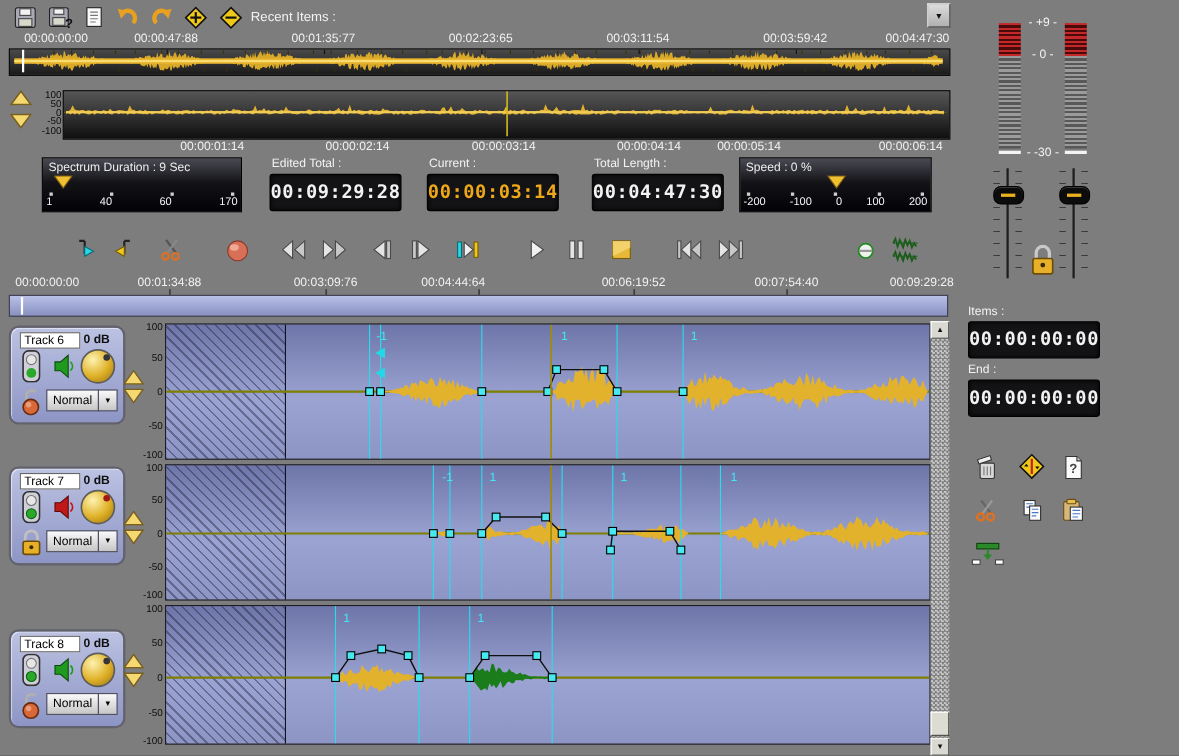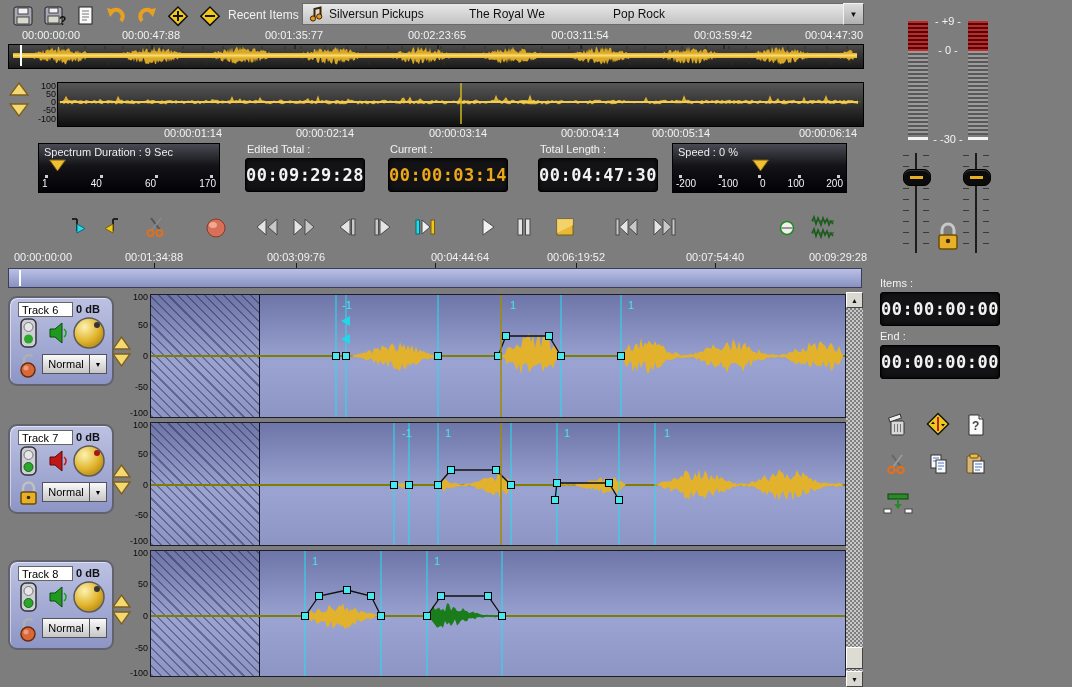--- a/index.html
+++ b/index.html
@@ -115,32 +115,20 @@
     </span>
   <span class="tbico abs" style="left:199px;top:5px">
     <svg width="22" height="22">
         <rect x="4.6" y="4.6" width="13" height="13" transform="rotate(45 11 11)" fill="#f0c818" stroke="#111" stroke-width="1.5"></rect>
         <rect x="6" y="10" width="10" height="2" fill="#111"></rect>
       </svg>
     </span>
 
   <span class="lab abs" style="left:228px;top:8px;font-size:12px">Recent Items :</span>
 
-  <div class="recentbar abs" style="left:302px;top:3px;width:540px">
-    <span class="abs" style="left:5px;top:1px">
-      <svg width="18" height="18">
-          <path d="M6.5,13.5 V4 l6,-1.5 V11" fill="none" stroke="#3a2404" stroke-width="2"></path>
-          <circle cx="5" cy="13.5" r="2.6" fill="#e8961e" stroke="#3a2404"></circle>
-          <circle cx="11.2" cy="11.5" r="2.6" fill="#e8961e" stroke="#3a2404"></circle>
-        </svg>
-      </span>
-    <span class="abs" style="left:26px;top:3px">Silversun Pickups</span>
-    <span class="abs" style="left:166px;top:3px">The Royal We</span>
-    <span class="abs" style="left:310px;top:3px">Pop Rock</span>
-  </div>
   <div class="ddbtn abs" style="left:843px;top:3px">▼</div>
 
   <span class="rul abs" style="left:51px;top:29px">00:00:00:00</span>
   <span class="rul abs" style="left:151px;top:29px">00:00:47:88</span>
   <span class="rul abs" style="left:294px;top:29px">00:01:35:77</span>
   <span class="rul abs" style="left:437px;top:29px">00:02:23:65</span>
   <span class="rul abs" style="left:580px;top:29px">00:03:11:54</span>
   <span class="rul abs" style="left:723px;top:29px">00:03:59:42</span>
   <span class="rul abs" style="left:834px;top:29px">00:04:47:30</span>
 
@@ -414,21 +402,21 @@
         <path d="M2,7 l2,-4 2,7 2,-6 3,7 2,-7 2,5 2,-4 2,6 2,-4 2,3" fill="none" stroke="#1a5c1a" stroke-width="1.6"></path>
         <line x1="2" y1="7" x2="26" y2="7" stroke="#1a5c1a" stroke-dasharray="2,2"></line>
         <path d="M2,19 l2,-4 2,7 2,-6 3,7 2,-7 2,5 2,-4 2,6 2,-4 2,3" fill="none" stroke="#1a5c1a" stroke-width="1.6"></path>
         <line x1="2" y1="19" x2="26" y2="19" stroke="#1a5c1a" stroke-dasharray="2,2"></line>
       </svg>
     </span>
 
   <span class="rul abs" style="left:43px;top:251px">00:00:00:00</span>
   <span class="rul abs" style="left:154px;top:251px">00:01:34:88</span>
   <span class="rul abs" style="left:296px;top:251px">00:03:09:76</span>
-  <span class="rul abs" style="left:460px;top:251px">00:04:44:64</span>
+  <span class="rul abs" style="left:412px;top:251px">00:04:44:64</span>
   <span class="rul abs" style="left:576px;top:251px">00:06:19:52</span>
   <span class="rul abs" style="left:715px;top:251px">00:07:54:40</span>
   <span class="rul abs" style="left:838px;top:251px">00:09:29:28</span>
   <div class="tick abs" style="left:154px;top:263px"></div>
     <div class="tick abs" style="left:296px;top:263px"></div>
   <div class="tick abs" style="left:435px;top:263px"></div>
     <div class="tick abs" style="left:576px;top:263px"></div>
   <div class="tick abs" style="left:715px;top:263px"></div>
 
   <div class="hscroll abs" style="left:8px;top:268px;width:854px;height:20px">
@@ -607,21 +595,21 @@
         <rect x="341.5" y="43.5" width="7" height="7" fill="#48e8f0" stroke="#000"></rect>
         <rect x="356.5" y="58.5" width="7" height="7" fill="#48e8f0" stroke="#000"></rect>
         <rect x="402.5" y="56.5" width="7" height="7" fill="#48e8f0" stroke="#000"></rect>
         <rect x="454.5" y="56.5" width="7" height="7" fill="#48e8f0" stroke="#000"></rect>
         <rect x="464.5" y="73.5" width="7" height="7" fill="#48e8f0" stroke="#000"></rect>
         <rect x="400.5" y="73.5" width="7" height="7" fill="#48e8f0" stroke="#000"></rect>
         <line x1="350" y1="0" x2="350" y2="122" stroke="#a08c00" stroke-width="1.5"></line>
       </svg>
   </div>
 
-  <div class="thead abs" style="left:8px;top:560px;width:102px;height:86px">
+  <div class="thead abs" style="left:8px;top:572px;width:102px;height:86px">
     <input class="tname abs" style="left: 8px; top: 4px;" value="Track 8">
     <span class="gain abs" style="left:66px;top:5px">0 dB</span>
     <span class="abs" style="left:10px;top:20px">
       <svg width="17" height="30">
           <rect x="1" y="1" width="15" height="28" rx="5" fill="#cfcfda" stroke="#333" stroke-width="1.5"></rect>
           <circle cx="8.5" cy="9" r="4.5" fill="#e6e6e6" stroke="#777"></circle>
           <circle cx="8.5" cy="21" r="4.5" fill="#2aa82a" stroke="#146414"></circle>
         </svg>
       </span>
     <span class="abs" style="left:38px;top:23px">

